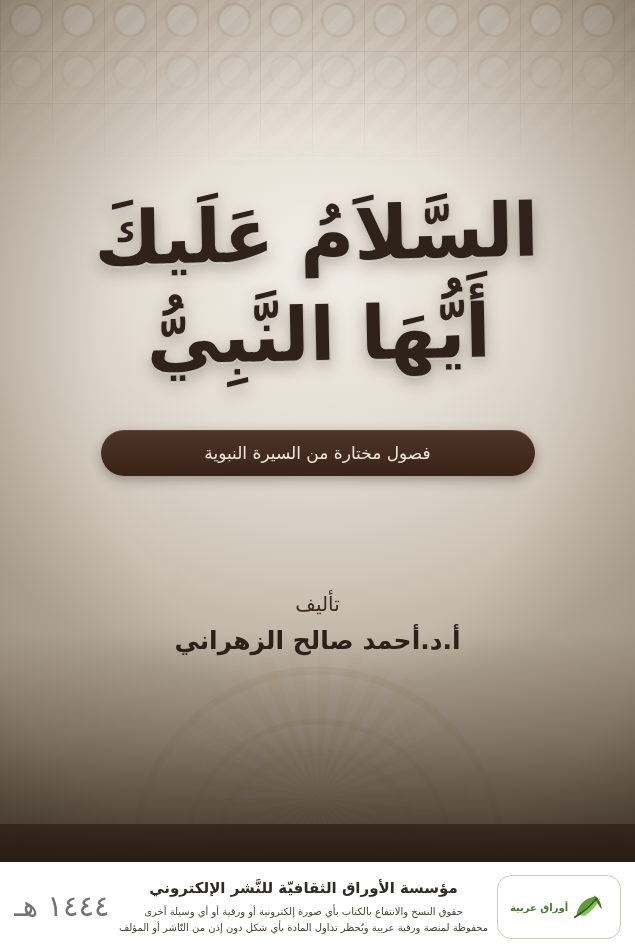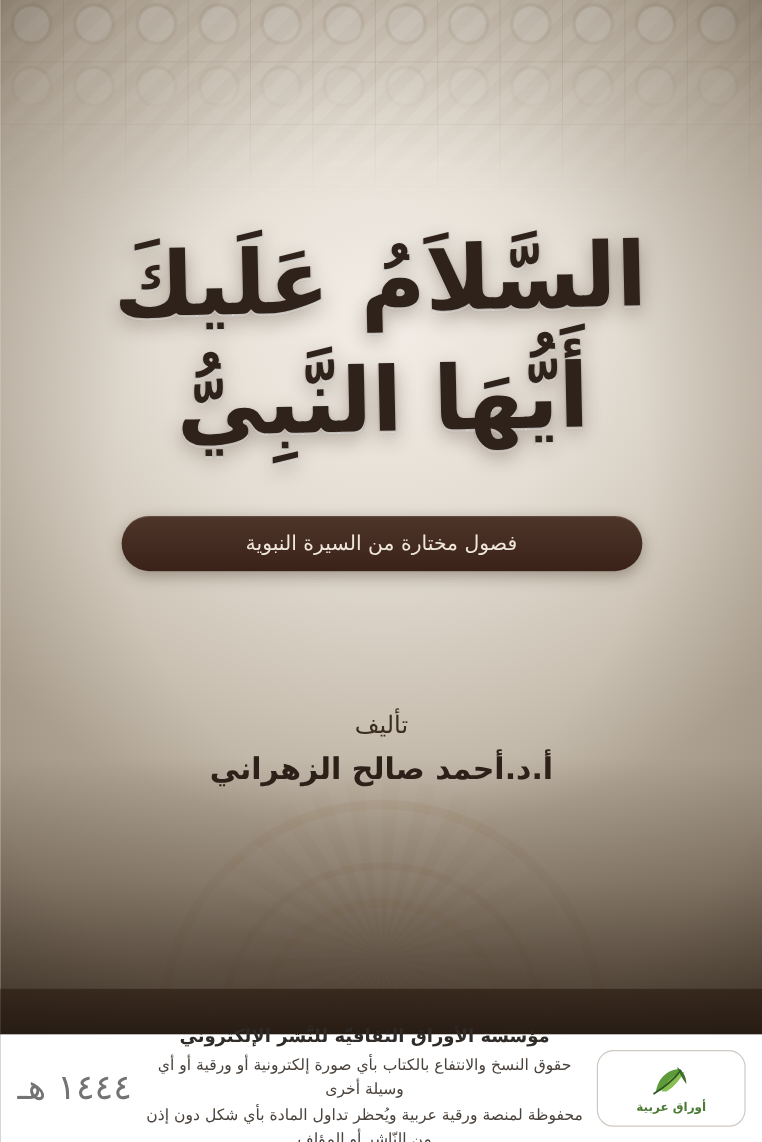--- a/index.html
+++ b/index.html
@@ -191,32 +191,31 @@
     text-align: center;
     padding: 0 6px;
   }
   .footer-pub {
     font-size: 15px;
     font-weight: 700;
     color: #2f2b28;
     margin-bottom: 7px;
   }
   .footer-rights {
-    font-size: 13px;
+    font-size: 10px;
     line-height: 1.55;
     color: #4a423c;
   }
   .footer-logo {
     flex: 0 0 auto;
     width: 122px;
     height: 62px;
     border: 1px solid #cfc9c1;
     border-radius: 14px;
     display: flex;
-    flex-direction: column;
     align-items: center;
     justify-content: center;
     gap: 2px;
     background: #fff;
   }
   .logo-mark {
     width: 38px;
     height: 30px;
     position: relative;
   }

